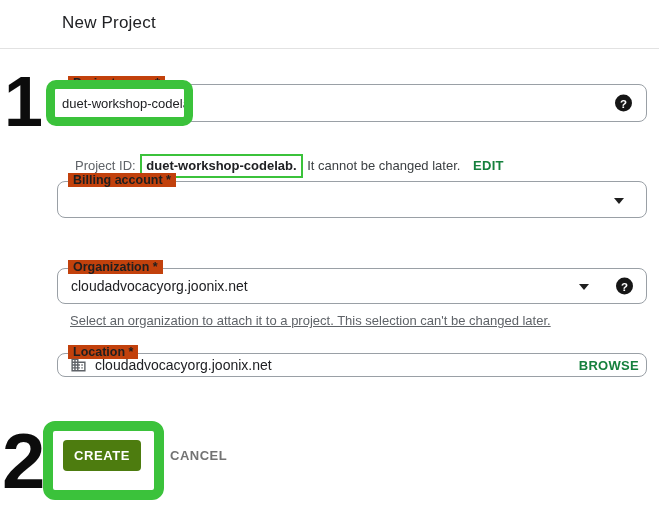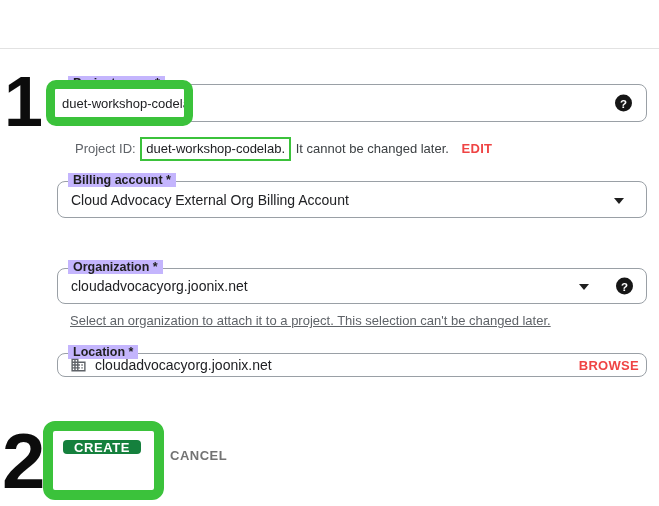--- a/index.html
+++ b/index.html
@@ -5,51 +5,51 @@
   * { margin:0; padding:0; box-sizing:border-box; }
   html,body { background:#ffffff; }
   body { font-family:"Liberation Sans", sans-serif; color:#202124; }
   .stage { position:relative; width:659px; height:506px; background:#fff; overflow:hidden; }
 
   .page-title { position:absolute; left:62px; top:13px; font-size:17px; font-weight:400; color:#202124; letter-spacing:.2px; }
   .divider { position:absolute; left:0; top:48px; width:659px; height:1px; background:#e2e2e2; }
 
   
   .field { position:absolute; left:57px; width:590px; border:1px solid #9aa0a6; border-radius:8px; background:#fff; }
-  .field-label { position:absolute; top:-9px; left:10px; background:#c4b5fd; padding:0 5px; font-size:12.5px; font-weight:700; color:#1f1f1f; white-space:nowrap; line-height:1.15; }
+  .field-label { position:absolute; top:-9px; left:10px; background:#c2410c; padding:0 5px; font-size:12.5px; font-weight:700; color:#1f1f1f; white-space:nowrap; line-height:1.15; }
   .field-value { position:absolute; left:13px; top:50%; transform:translateY(-50%); font-size:14px; color:#202124; white-space:nowrap; }
 
   #field-project-name { top:84px;  height:38px; }
   #field-billing      { top:181px; height:37px; }
   #field-org          { top:268px; height:36px;padding-left:20px; }
   #field-location     { top:353px; height:24px; }
 
   .help-icon { position:absolute; top:50%; transform:translateY(-50%); width:17px; height:17px; border-radius:50%;
                background:#161616; color:#fff; font-size:11.5px; font-weight:700; display:flex; align-items:center; justify-content:center; cursor:pointer; }
   .dd-arrow { position:absolute; top:50%; margin-top:-2px; width:0; height:0;
               border-left:5px solid transparent; border-right:5px solid transparent; border-top:6px solid #1f1f1f; }
 
   .helper { position:absolute; left:70px; font-size:13px; color:#5f6368; white-space:nowrap; }
   #helper-billing  { top:226px; }
   #helper-org      { top:313px;text-decoration:underline; }
   #helper-location { top:400px; }
 
   
   .pid-line { position:absolute; left:75px; top:137px; font-size:13px; color:#5f6368; white-space:nowrap; }
-  .pid-box { display:inline-block; border:2px solid var(--green); padding:2px 4px 3px 4px; margin:0 1px; color:#202124; font-weight:400;text-align:center; }
+  .pid-box { display:inline-block; border:2px solid var(--green); padding:2px 4px 3px 4px; margin:17px 1px; color:#202124; font-weight:700;text-align:center; }
   .pid-rest { color:#3c4043; font-weight:500; }
-  .text-link { color:#ef4444; font-weight:700; letter-spacing:.3px; cursor:pointer; }
+  .text-link { color:#15803d; font-weight:700; letter-spacing:.3px; cursor:pointer; }
   .pid-line .text-link { margin-left:9px; }
 
   .building-icon { position:absolute; left:12px; top:50%; transform:translateY(-50%); width:17px; height:17px; }
   #field-location .field-value { left:37px; }
   .browse-link { position:absolute; right:7px; top:50%; transform:translateY(-50%); font-size:13px; }
 
   
-  .create-btn { position:absolute; left:63px; top:440px; width:78px; height:14px; background:#15803d; border:none; border-radius:4px;
+  .create-btn { position:absolute; left:63px; top:440px; width:78px; height:31px; background:#4d7c0f; border:none; border-radius:4px;
                 color:#fff; font-family:inherit; font-size:13px; font-weight:700; letter-spacing:.6px; cursor:pointer;
                 display:flex; align-items:center; justify-content:center; z-index:7; }
   .cancel-btn { position:absolute; left:170px; top:448px; font-size:13px; font-weight:700; letter-spacing:.5px; color:#737373; cursor:pointer; z-index:7; }
 
   
   :root { --green:#3bc23b; }
   .annot-num { position:absolute; font-weight:900; color:#0c0c0c; line-height:1; z-index:9; font-family:"Liberation Sans", sans-serif; }
   #annot-num-1 { left:4px; top:67px;  font-size:70px; }
   #annot-num-2 { left:2px; top:422px; font-size:78px; }
 
@@ -57,39 +57,39 @@
   #hl-box-1 { left:46px; top:80px; width:147px; height:46px; border-width:9px; border-radius:10px; background:#fff;
               display:flex; align-items:center; padding-left:7px; overflow:hidden; }
   #hl-box-1 .hl-value { font-size:13px; color:#202124; white-space:nowrap; }
   #hl-box-2 { left:43px; top:421px; width:121px; height:79px; border-width:10px; border-radius:12px; background:transparent; z-index:6; }
 </style>
 </head>
 <body>
 
 <div class="stage">
 
+  <div class="page-title">New Project</div>
   <div class="divider"></div>
 
   <div class="field" id="field-project-name">
     <span class="field-label">Project name *</span>
     <span class="help-icon" style="right:14px;">
       <span>?</span>
     </span>
   </div>
 
   <div class="pid-line">
     <span>Project ID:</span>
     <span class="pid-box">duet-workshop-codelab.</span>
     <span class="pid-rest">It cannot be changed later.</span>
     <span class="text-link">EDIT</span>
   </div>
 
   <div class="field" id="field-billing">
     <span class="field-label">Billing account *</span>
-    <span class="field-value">Cloud Advocacy External Org Billing Account</span>
     <span class="dd-arrow" style="right:22px;"></span>
   </div>
 
   <div class="field" id="field-org">
     <span class="field-label">Organization *</span>
     <span class="field-value">cloudadvocacyorg.joonix.net</span>
     <span class="dd-arrow" style="right:57px;"></span>
     <span class="help-icon" style="right:13px;">
       <span>?</span>
     </span>

